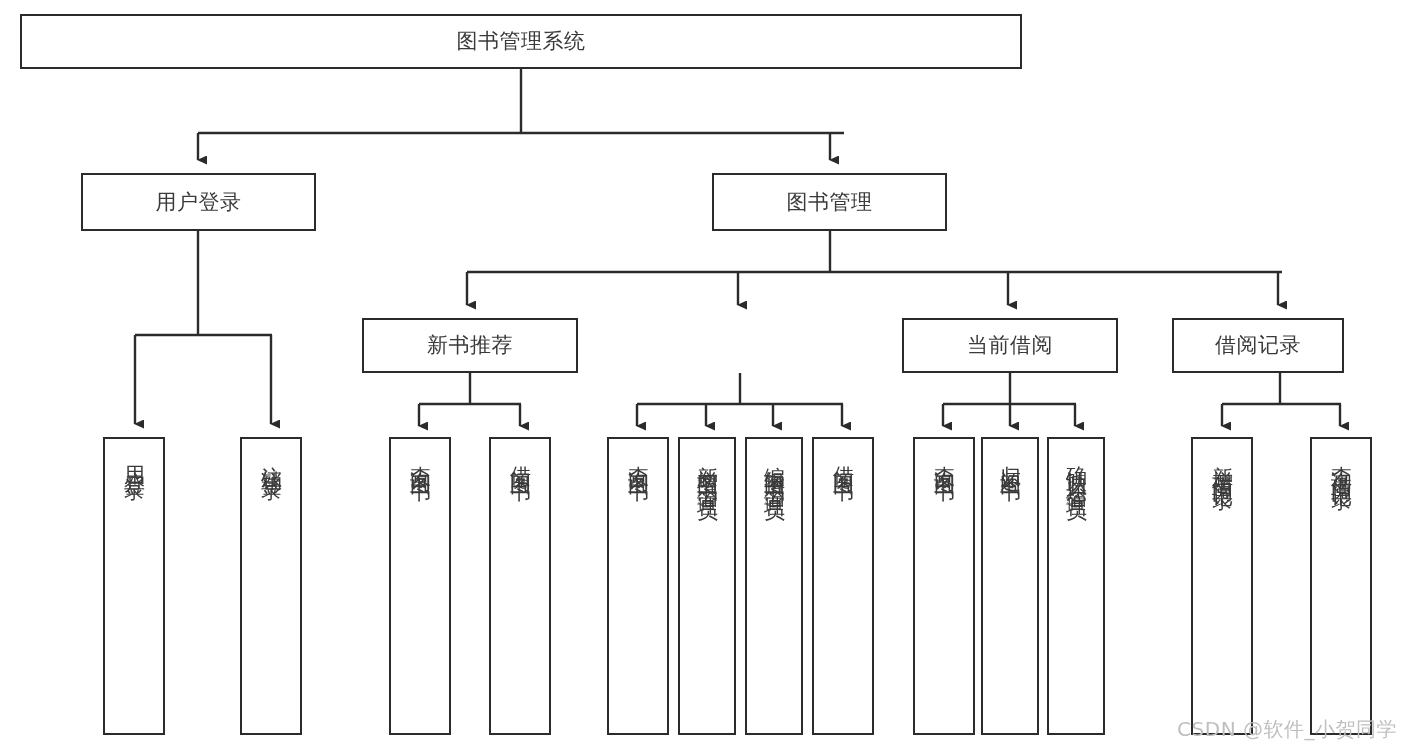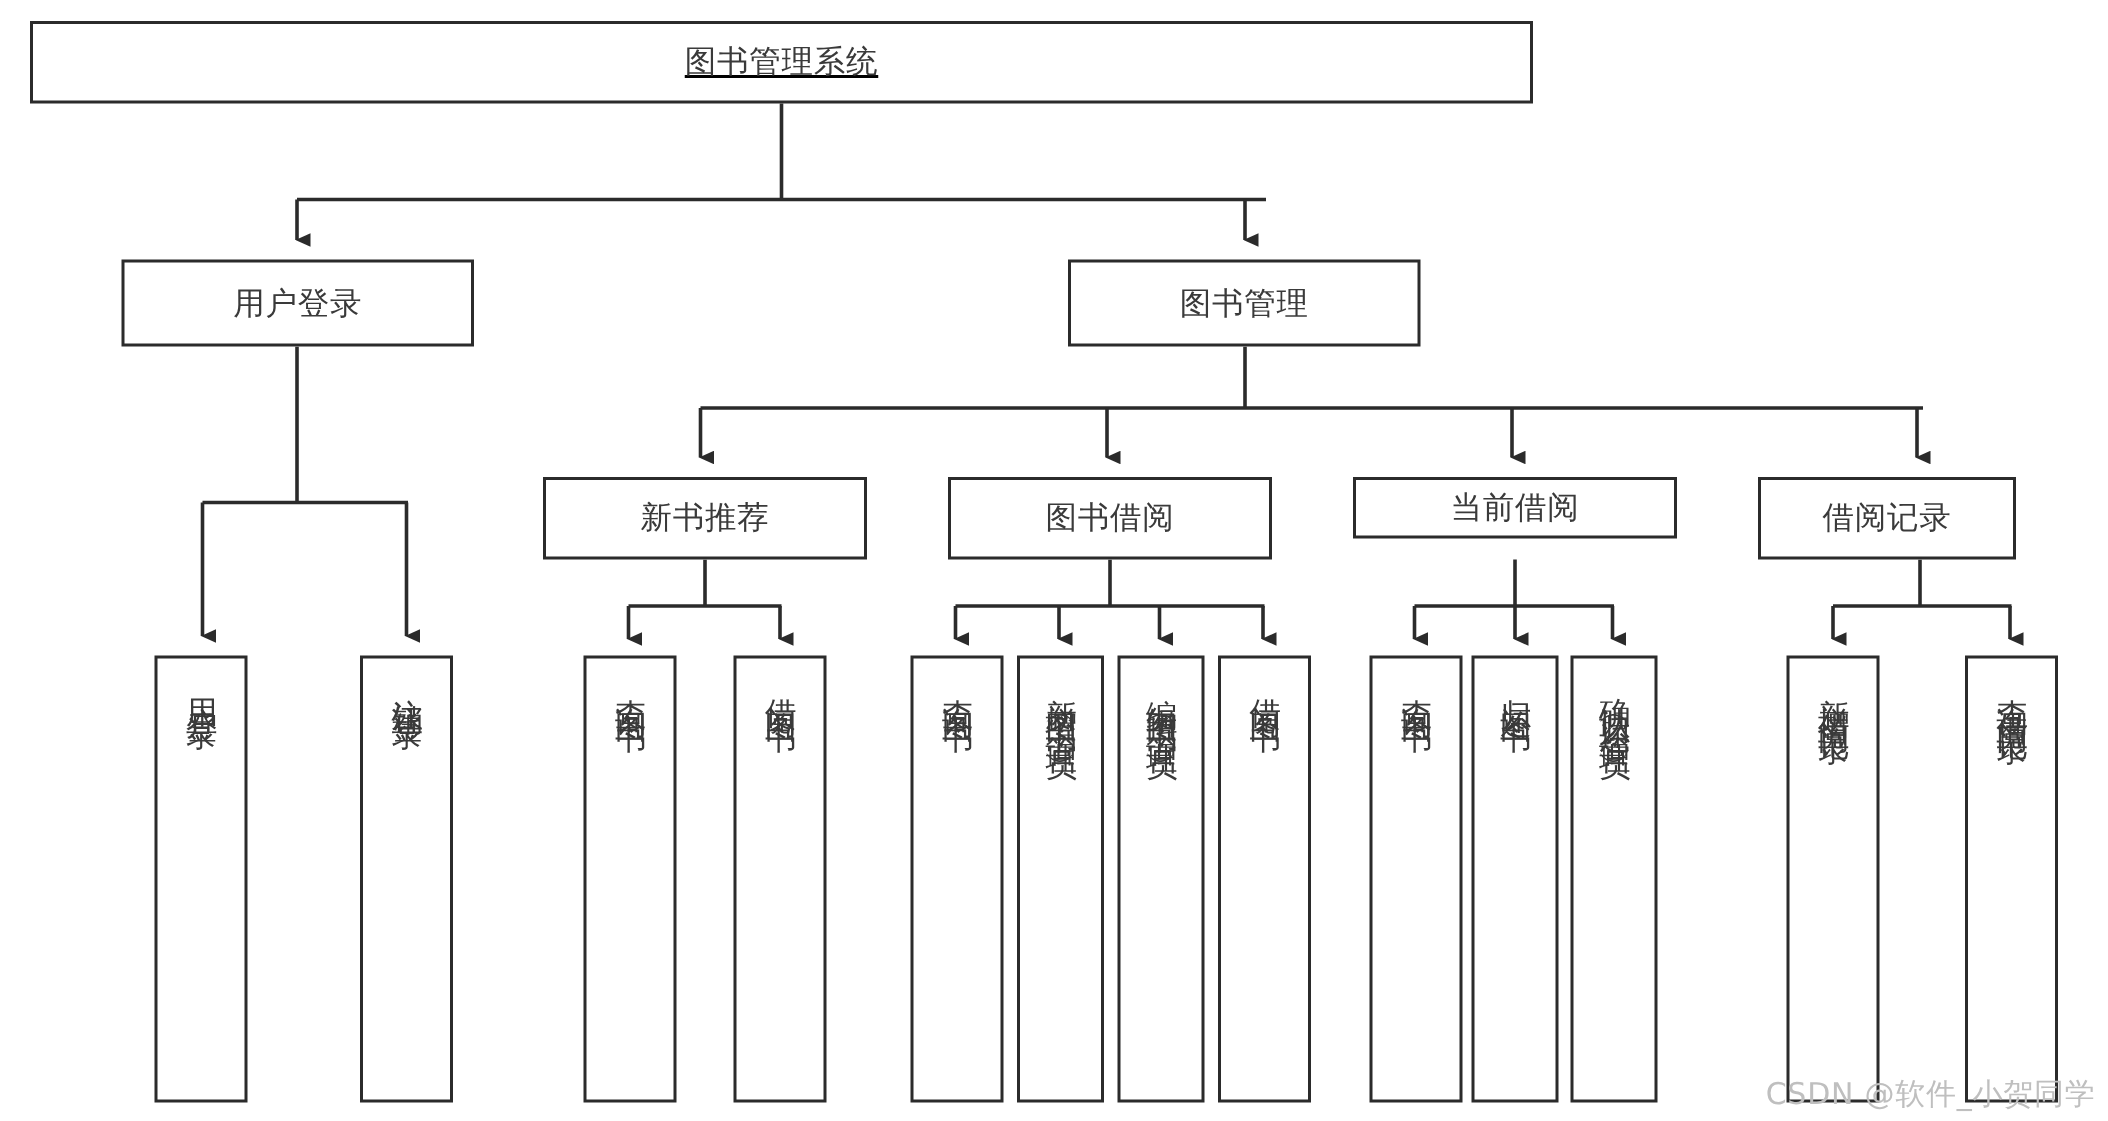--- a/index.html
+++ b/index.html
@@ -117,41 +117,38 @@
       <path d="M 1010,404 L 1010,426" marker-end="url(#arrowhead)"></path>
       <path d="M 1075,404 L 1075,426" marker-end="url(#arrowhead)"></path>
 
       <path d="M 1280,373 L 1280,404"></path>
       <path d="M 1222,404 L 1341,404"></path>
       <path d="M 1222,404 L 1222,426" marker-end="url(#arrowhead)"></path>
       <path d="M 1340,404 L 1340,426" marker-end="url(#arrowhead)"></path>
     </g>
   </svg>
 
-  <div class="node-box" style="left:20px; top:14px; width:1002px; height:55px;text-decoration:underline;">
+  <div class="node-box" style="left:20px; top:14px; width:1002px; height:55px;">
     <span class="node-label">图书管理系统</span>
   </div>
 
   <div class="node-box" style="left:81px; top:173px; width:235px; height:58px;">
     <span class="node-label">用户登录</span>
   </div>
 
   <div class="node-box" style="left:712px; top:173px; width:235px; height:58px;">
     <span class="node-label">图书管理</span>
   </div>
 
   <div class="node-box" style="left:362px; top:318px; width:216px; height:55px;">
     <span class="node-label">新书推荐</span>
   </div>
 
-  <div class="node-box" style="left:632px; top:318px; width:216px; height:55px;">
-    <span class="node-label">图书借阅</span>
-  </div>
-
-  <div class="node-box" style="left:902px; top:318px; width:216px; height:41px;">
+
+  <div class="node-box" style="left:902px; top:318px; width:216px; height:55px;">
     <span class="node-label">当前借阅</span>
   </div>
 
   <div class="node-box" style="left:1172px; top:318px; width:172px; height:55px;">
     <span class="node-label">借阅记录</span>
   </div>
 
   <div class="node-box vertical" style="left:103px; top:437px; width:62px; height:298px;">
     <span class="node-label">用户登录</span>
   </div>

